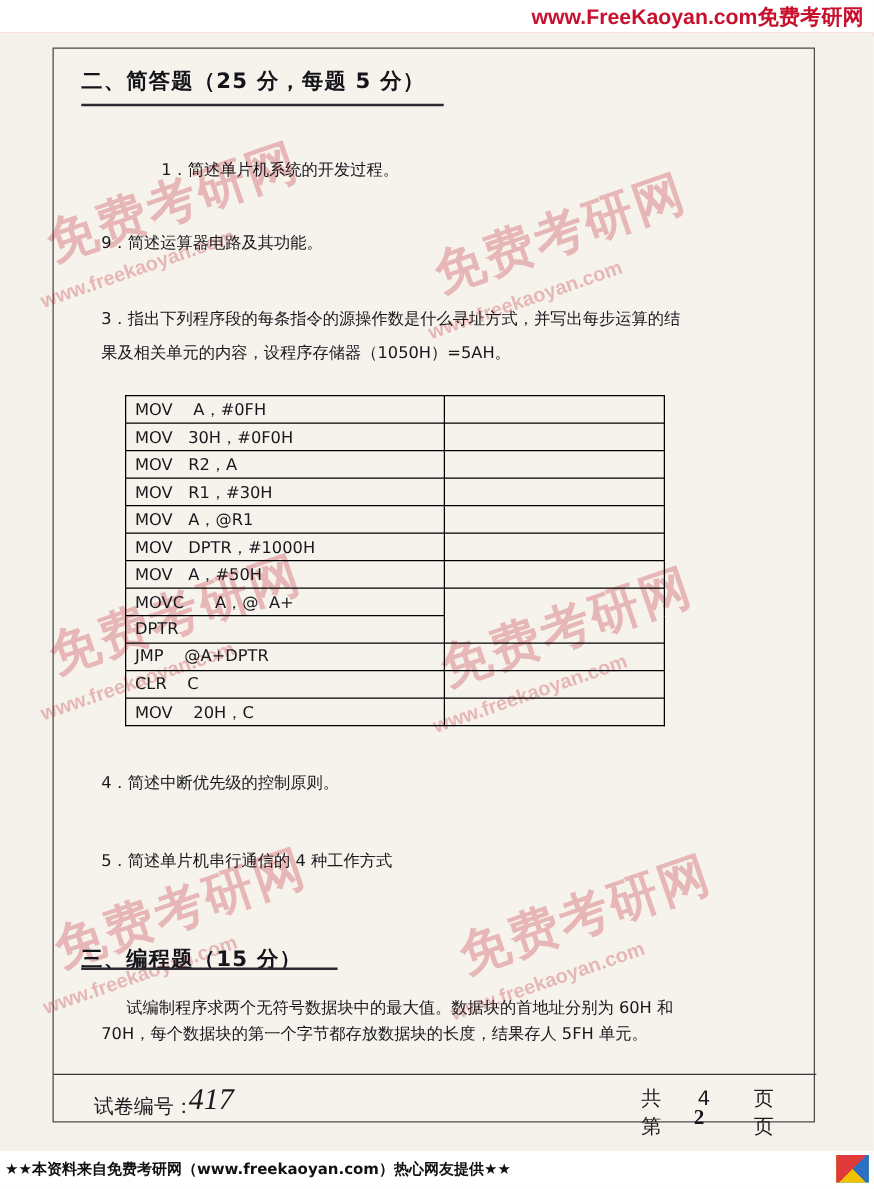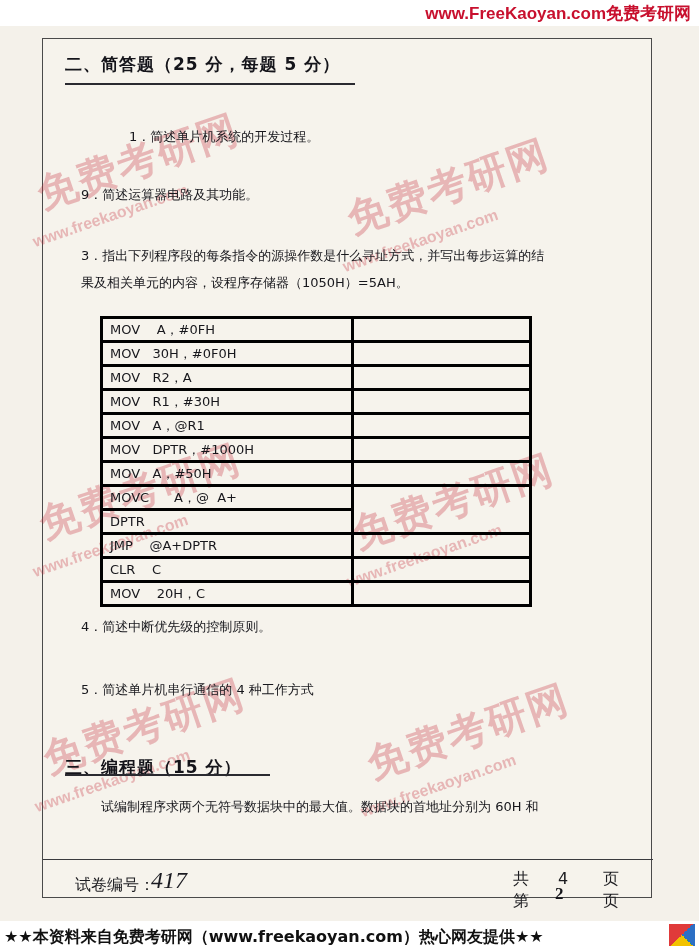--- a/index.html
+++ b/index.html
@@ -87,21 +87,21 @@
   
   #instr-table {
     position: absolute;
     left: 57px;
     top: 277px;
     width: 432px;
     border-collapse: collapse;
     table-layout: fixed;
   }
   #instr-table td {
-    border: 3px solid #000000;
+    border: 1px solid #000000;
     height: 21px;
     font-size: 13px;
     font-family: "DejaVu Sans", sans-serif;
     color: #17171c;
     padding: 0 0 0 7px;
     vertical-align: middle;
     white-space: pre;
   }
   #instr-table td.col-b {
     width: 168px;
@@ -142,21 +142,21 @@
     left: 0;
     top: 921px;
     width: 699px;
     height: 30px;
     background: #ffffff;
   }
   #bottom-text {
     position: absolute;
     left: 4px;
     top: 6px;
-    font-size: 16px;
+    font-size: 12px;
     font-weight: bold;
     color: #111;
     white-space: nowrap;
     font-family: "DejaVu Sans", sans-serif;
   }
   #bottom-logo {
     position: absolute;
     right: 4px;
     top: 3px;
     width: 26px;
@@ -279,20 +279,21 @@
       </table>
 
     <div class="q-line txt" style="left:38px; top:578px;">4．简述中断优先级的控制原则。</div>
 
     <div class="q-line txt" style="left:38px; top:641px;">5．简述单片机串行通信的 4 种工作方式</div>
 
     <div class="section-head txt" style="left:22px; top:705px;margin-top:12px;">三、编程题（15 分）</div>
     <div class="section-rule" style="left:22px; top:735px; width:205px;"></div>
 
     <div class="q-line txt" style="left:58px; top:758px;">试编制程序求两个无符号数据块中的最大值。数据块的首地址分别为 60H 和</div>
+    <div class="q-line txt" style="left:38px; top:779px;">70H，每个数据块的第一个字节都存放数据块的长度，结果存人 5FH 单元。</div>
 
     <div class="footer-rule" style="top:820px;"></div>
 
     <div class="foot-lbl txt" style="left:32px; top:836px;">试卷编号：</div>
     <div id="exam-number" style="left:108px; top:828px;">417</div>
 
     <div class="foot-lbl txt" style="left:470px; top:830px;">共</div>
     <div class="foot-lbl txt" style="left:515px; top:830px;">4</div>
     <div class="foot-lbl txt" style="left:560px; top:830px;">页</div>
 

